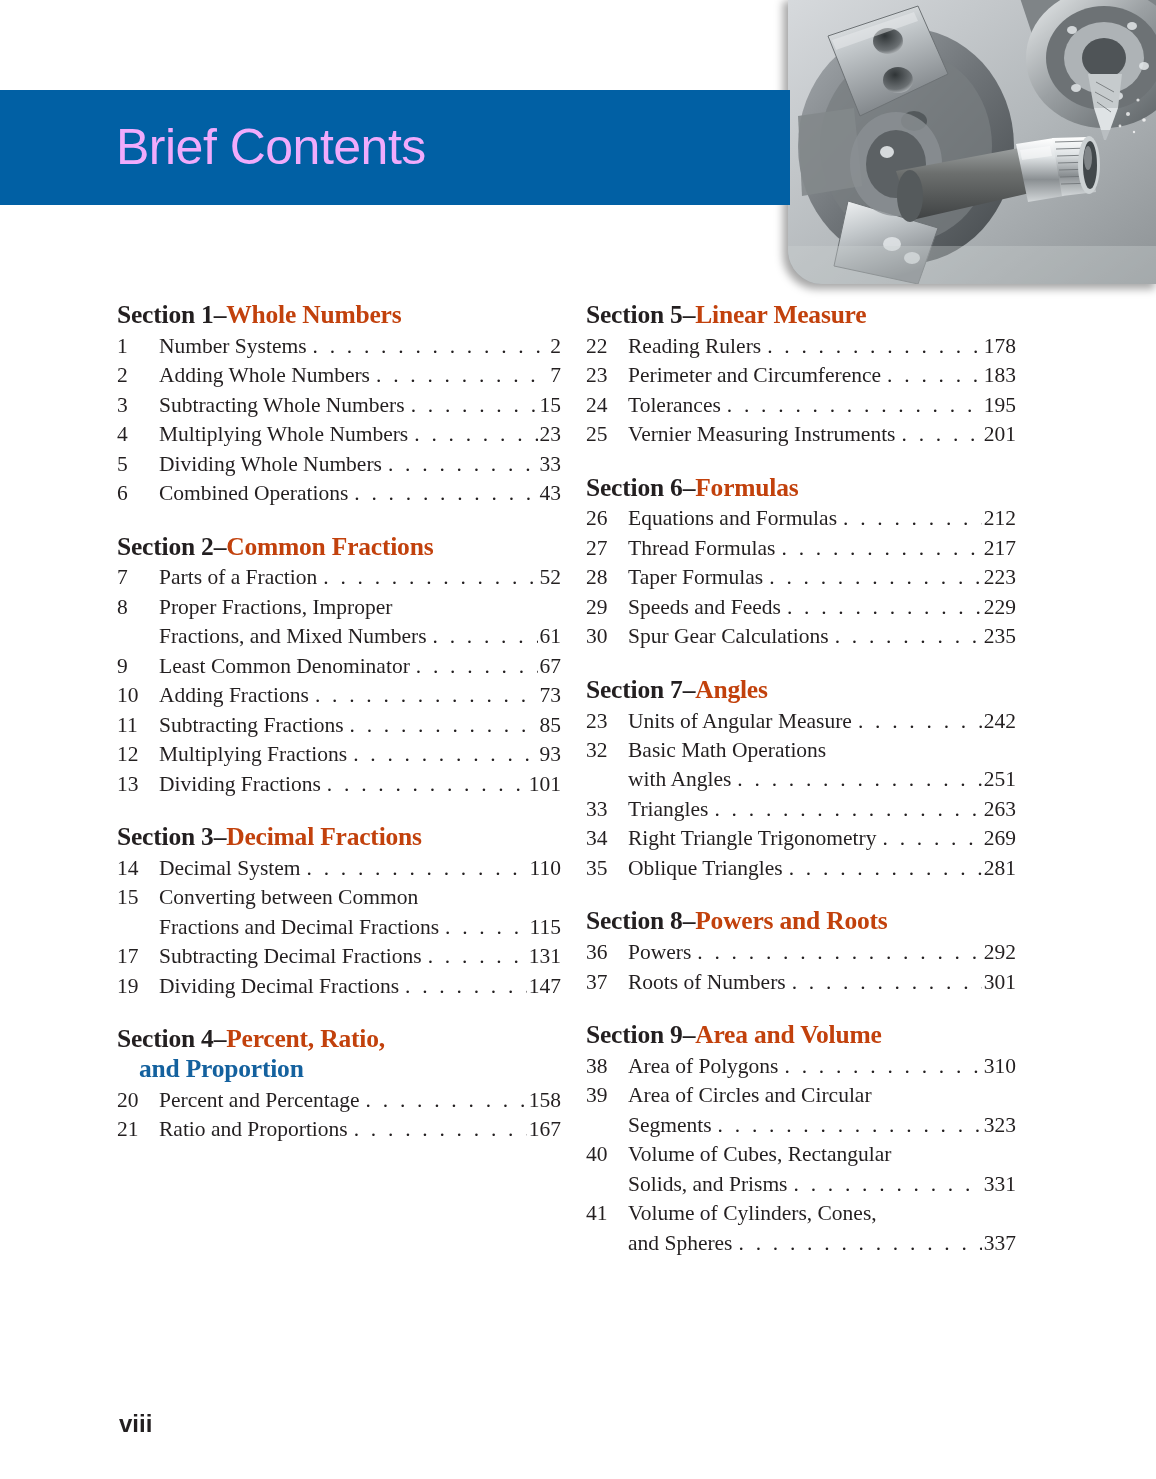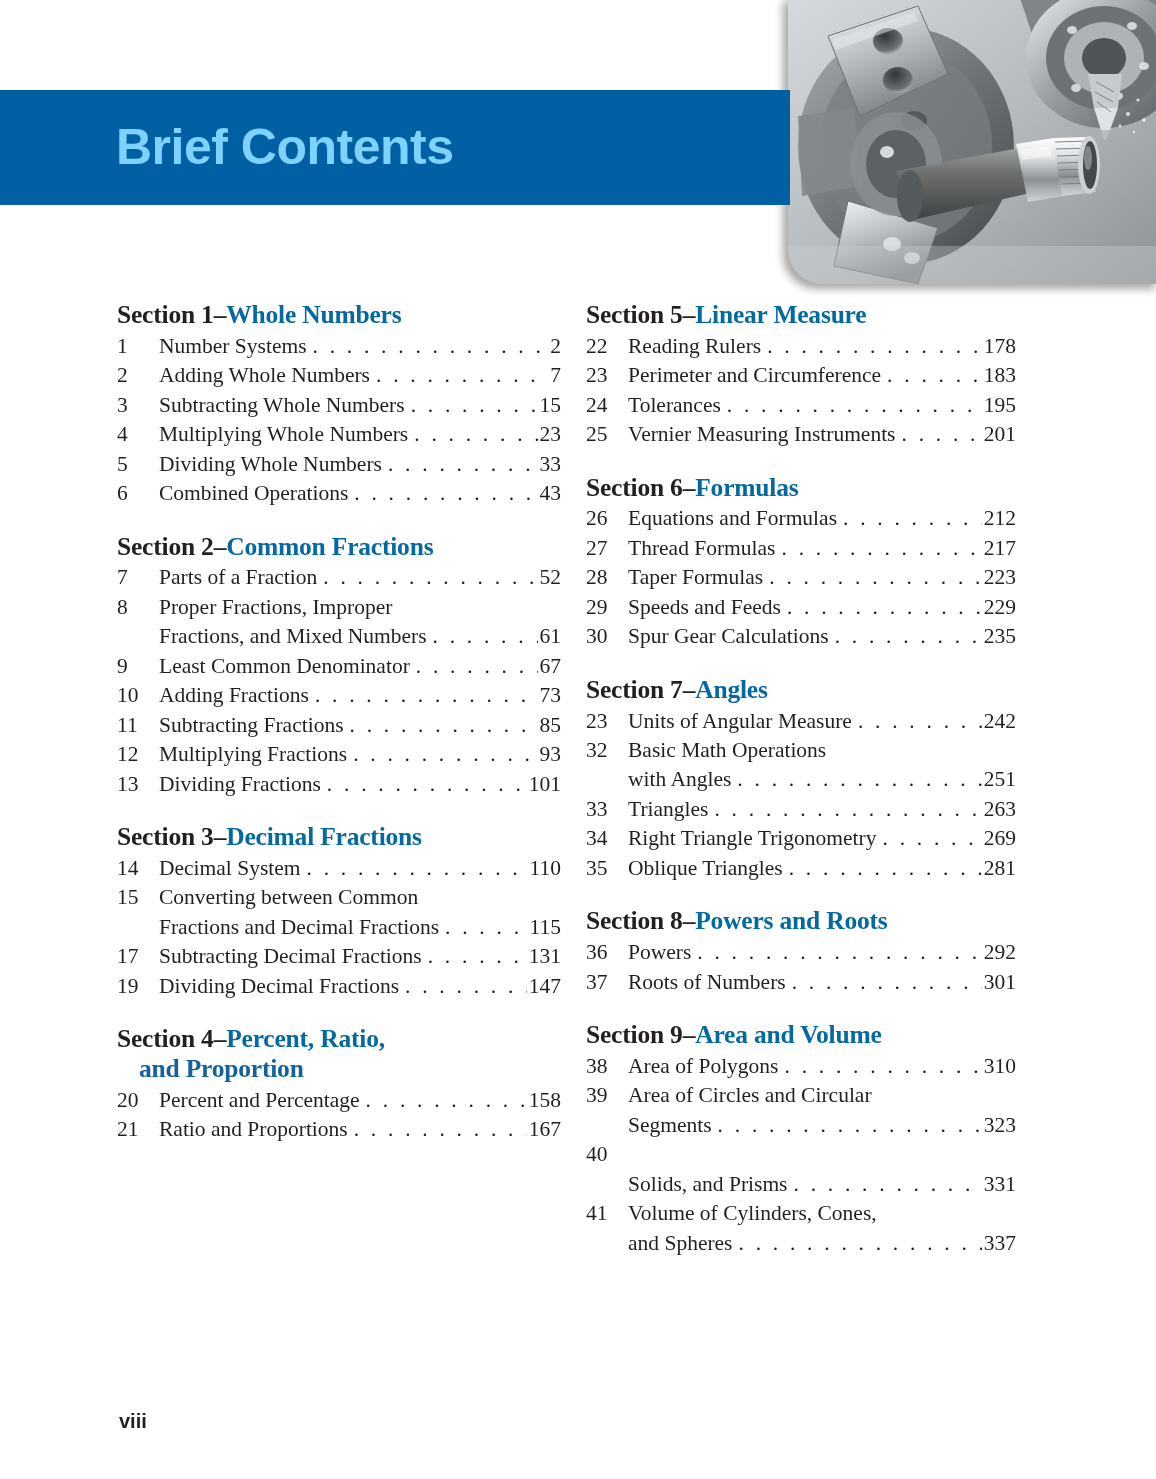--- a/index.html
+++ b/index.html
@@ -37,23 +37,23 @@
     top: 90px;
     width: 790px;
     height: 115px;
     background: #0160a4;
   }
   #page-title {
     position: absolute;
     left: 116px;
     top: 50%;
     transform: translateY(-52%);
-    color: #7dd3fc;
+    color: #f0abfc;
     font-family: "Liberation Sans", "DejaVu Sans", sans-serif;
-    font-weight: bold;
+    font-weight: normal;
     font-size: 50px;
     letter-spacing: -0.5px;
     white-space: nowrap;
   }
 
   
   #toc {
     position: absolute;
     left: 0;
     top: 300px;
@@ -72,21 +72,21 @@
 
   .section-heading {
     font-family: "Liberation Serif", "DejaVu Serif", serif;
     font-weight: bold;
     font-size: 25.5px;
     line-height: 1.17;
     color: #231f20;
     margin-bottom: 2px;
     letter-spacing: -0.2px;
   }
-  .section-heading .sec-name { color: #0369a1; }
+  .section-heading .sec-name { color: #c2410c; }
   .section-heading .cont-line {
     display: block;
     color: #14619e;
     padding-left: 22px;
   }
 
   
   .entry {
     display: block;
     font-size: 21.5px;
@@ -125,21 +125,21 @@
   }
   .no-leader .entry-title { padding-right: 0; }
 
   
   #folio {
     position: absolute;
     left: 119px;
     top: 1410px;
     font-family: "Liberation Sans", "DejaVu Sans", sans-serif;
     font-weight: bold;
-    font-size: 20px;
+    font-size: 24px;
     color: #231f20;
   }
 </style>
 </head>
 <body>
 
 <div id="header-photo">
   <svg viewBox="0 0 372 288" preserveAspectRatio="xMidYMid slice">
     <defs>
       <linearGradient id="bg" x1="0" y1="0" x2="1" y2="1">
@@ -602,20 +602,21 @@
           <div class="entry-row entry-cont">
             <span class="entry-num">39</span>
             <span class="entry-title">Segments</span>
             <span class="leader"></span>
             <span class="entry-page">323</span>
           </div>
         </div>
         <div class="entry">
           <div class="entry-row no-leader">
             <span class="entry-num">40</span>
+            <span class="entry-title">Volume of Cubes, Rectangular</span>
           </div>
           <div class="entry-row entry-cont">
             <span class="entry-num">40</span>
             <span class="entry-title">Solids, and Prisms</span>
             <span class="leader"></span>
             <span class="entry-page">331</span>
           </div>
         </div>
         <div class="entry">
           <div class="entry-row no-leader">

